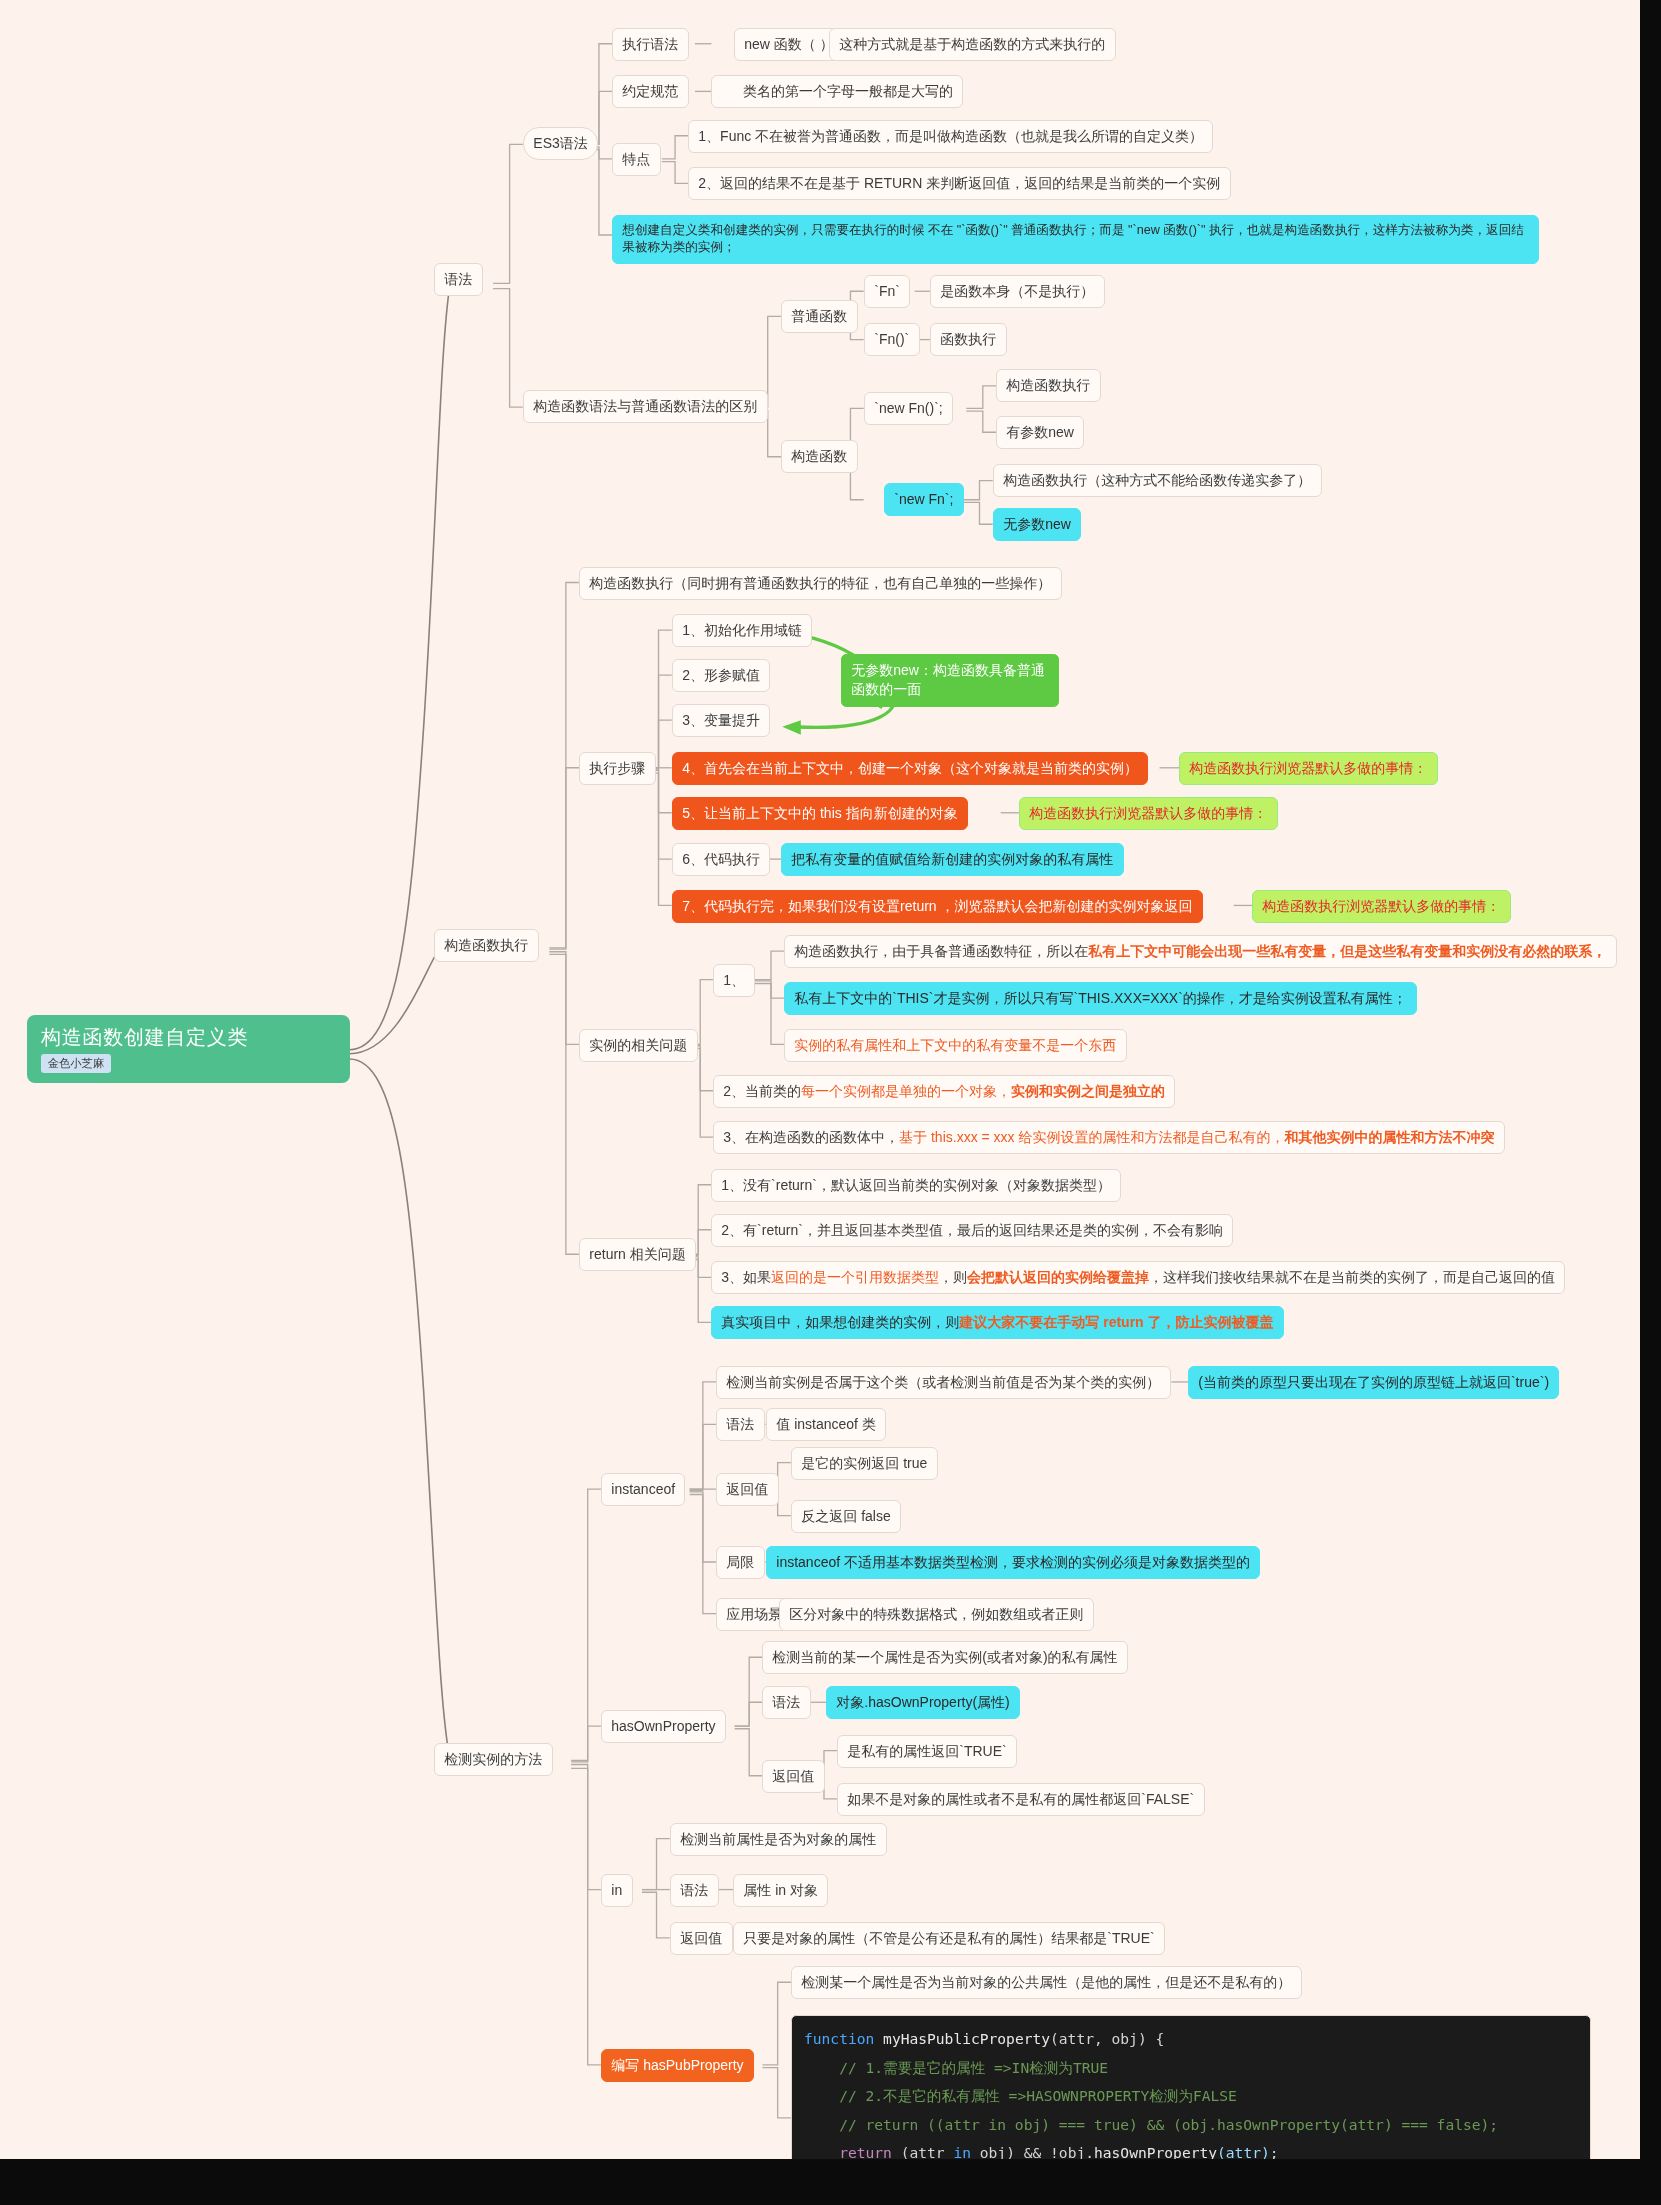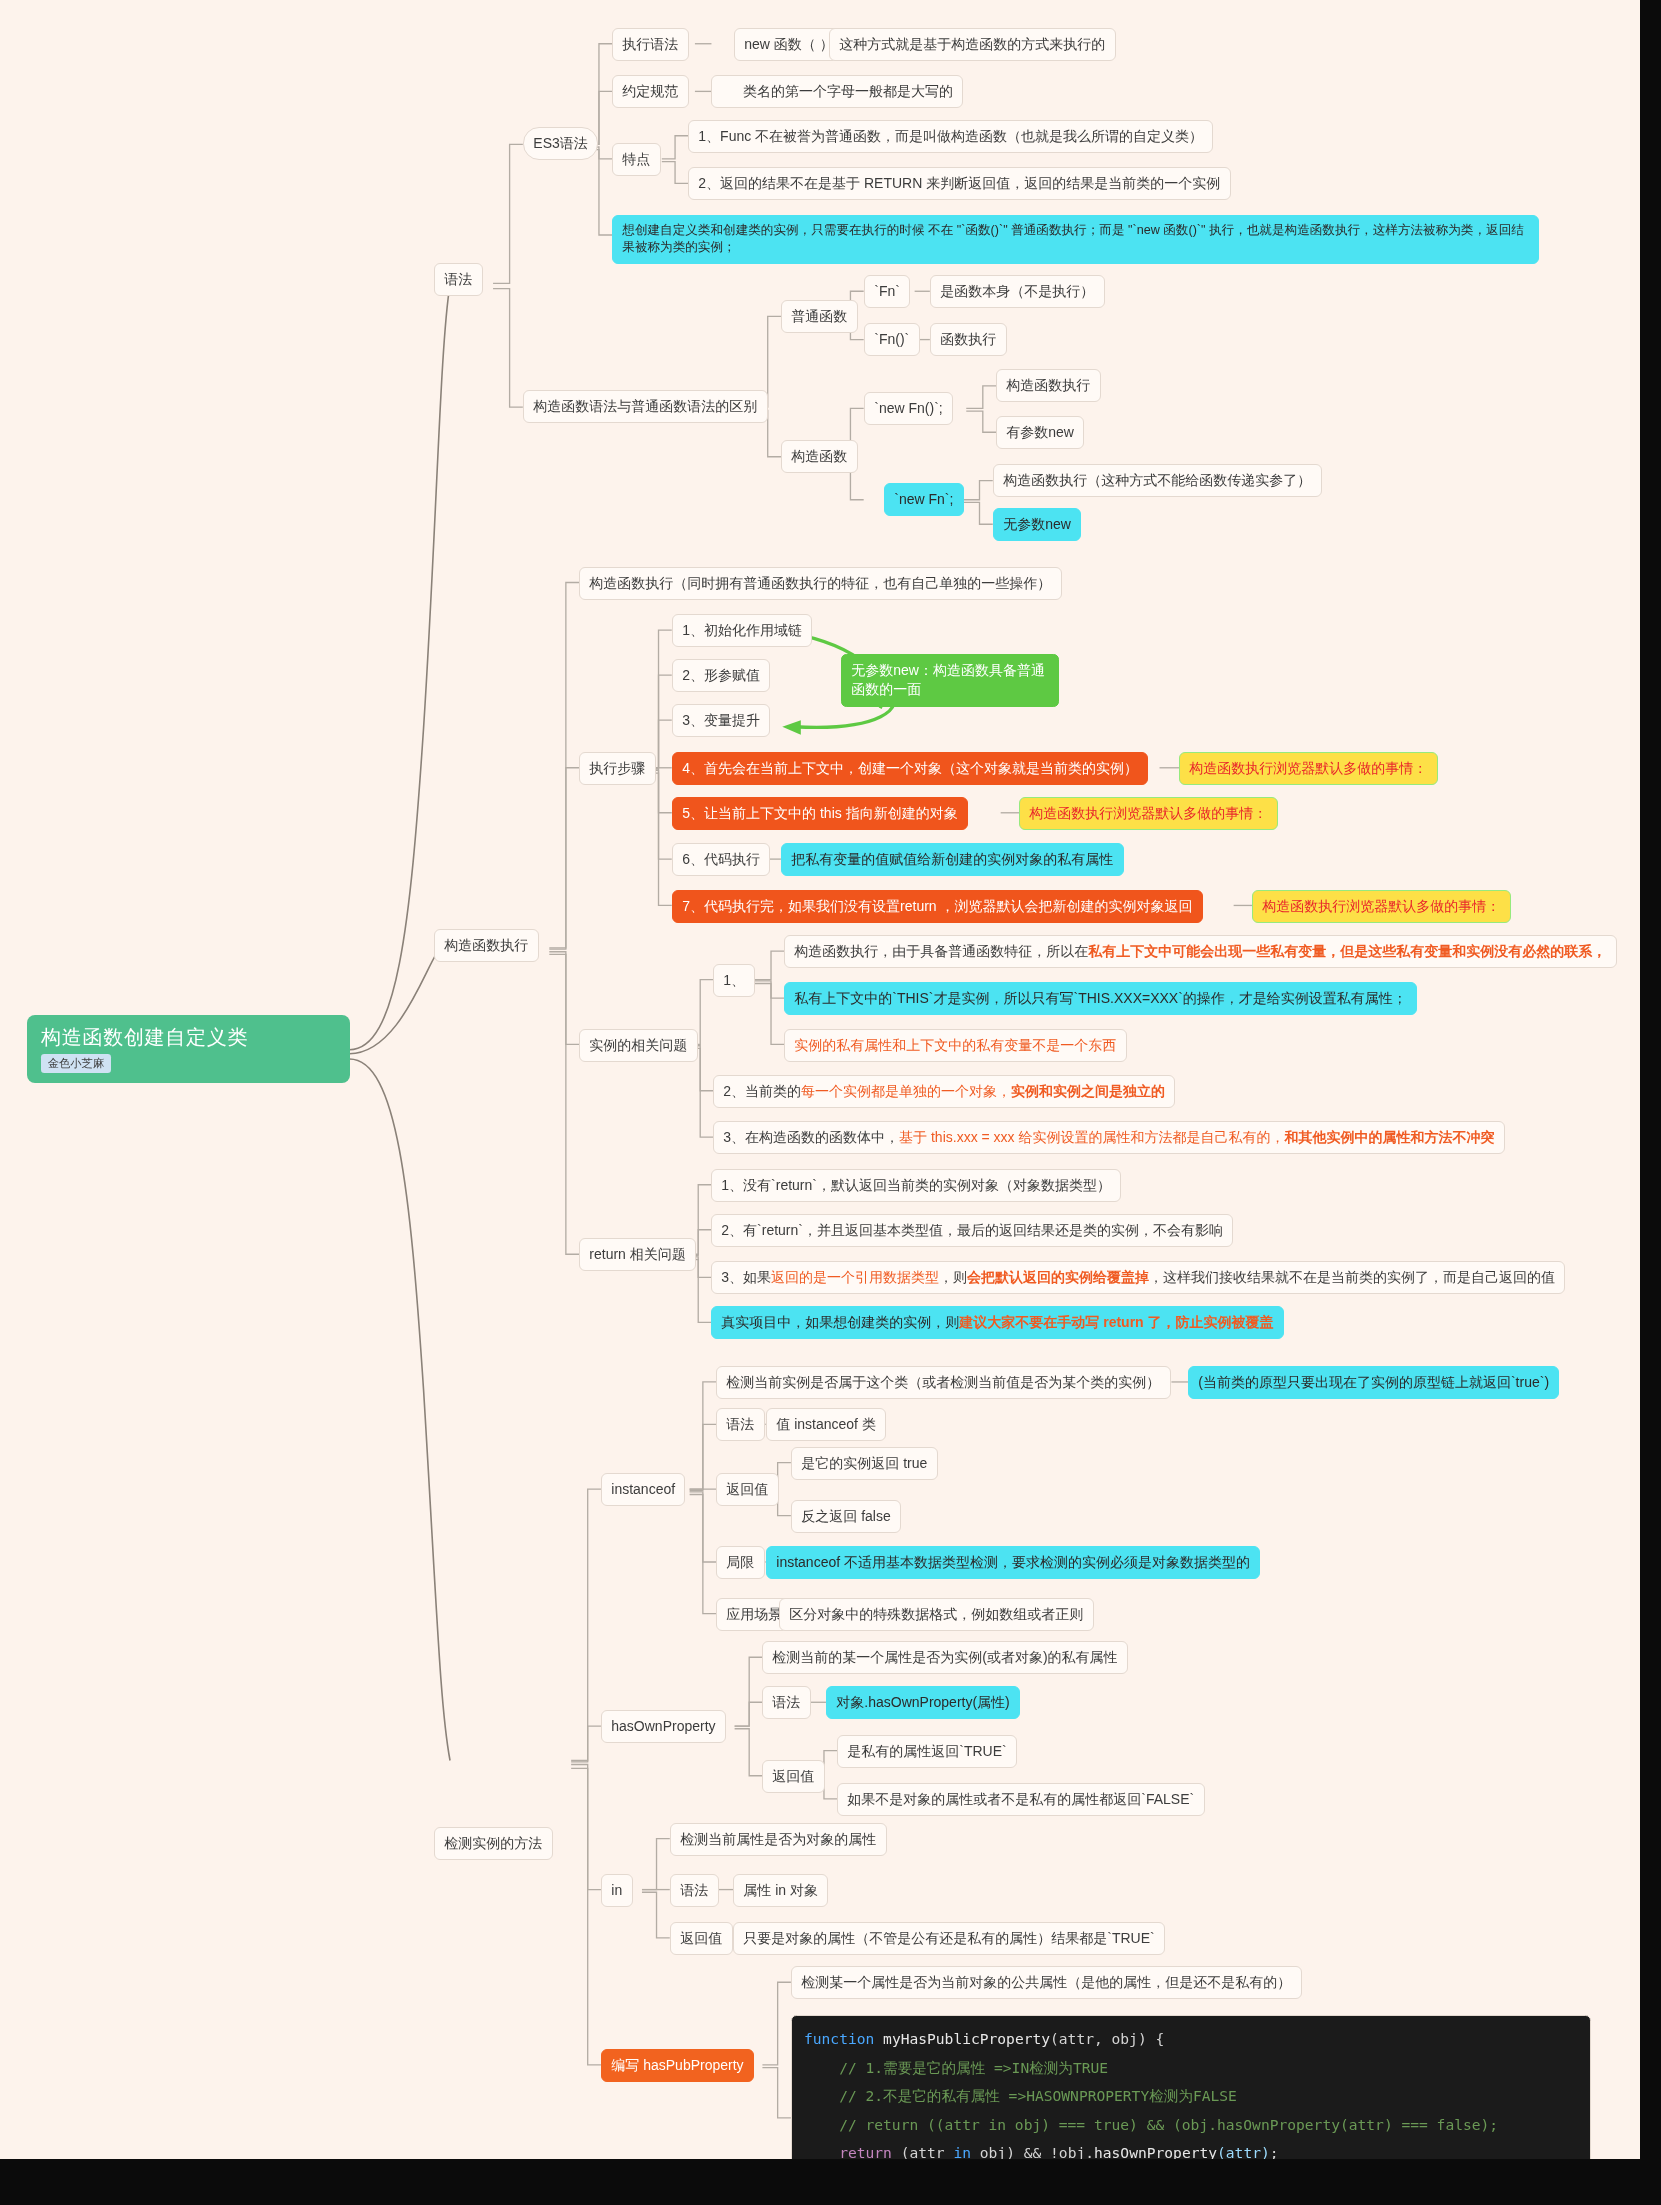--- a/index.html
+++ b/index.html
@@ -33,21 +33,21 @@
     font-size: 14px;
     line-height: 1.38;
     padding: 6px 9.3px;
     white-space: nowrap;
     box-shadow: 0 0 0 0 rgba(0,0,0,0);
   }
   .node.wrap { white-space: normal; }
   
   .hl-cyan { background:#4ce3f2; border-color:#4ce3f2; color:#2b2b2b; }
   .hl-orange { background:#f0551c; border-color:#f0551c; color:#ffffff; }
-  .hl-green { background:#fde047; border-color:#96ea7e; color:#e8262b; }
+  .hl-green { background:#bef264; border-color:#96ea7e; color:#e8262b; }
   .hl-greenbox { background:#5ec943; border-color:#5ec943; color:#ffffff; border-radius:5.3px; }
   .hl-orangesoft { background:#f2631f; border-color:#f2631f; color:#ffffff; }
   .txt-orange { color:#f05b22; }
   .txt-orange-b { color:#f05b22; font-weight:bold; }
   .txt-dark { color:#3c3c3c; }
 
   
   #root-node {
     position:absolute;
     background:#4fc08d;
@@ -285,21 +285,21 @@
   <div class="node" style="left:579px; top:1238px;"><span>return 相关问题</span></div>
   <div class="node" style="left:711px; top:1169px;"><span>1、没有`return`，默认返回当前类的实例对象（对象数据类型）</span></div>
   <div class="node" style="left:711px; top:1214px;"><span>2、有`return`，并且返回基本类型值，最后的返回结果还是类的实例，不会有影响</span></div>
   <div class="node" style="left:711px; top:1261px;">
     <span class="txt-dark">3、如果</span><span class="txt-orange">返回的是一个引用数据类型</span><span class="txt-dark">，则</span><span class="txt-orange-b">会把默认返回的实例给覆盖掉</span><span class="txt-dark">，这样我们接收结果就不在是当前类的实例了，而是自己返回的值</span>
   </div>
   <div class="node hl-cyan" style="left:711px; top:1306px;">
     <span style="color:#2b2b2b">真实项目中，如果想创建类的实例，则</span><span class="txt-orange-b">建议大家不要在手动写 return 了，防止实例被覆盖</span>
   </div>
 
-  <div class="node" style="left:434px; top:1827px;"><span>检测实例的方法</span></div>
+  <div class="node" style="left:434px; top:1743px;"><span>检测实例的方法</span></div>
 
   <div class="node" style="left:601px; top:1473px;"><span>instanceof</span></div>
   <div class="node" style="left:716px; top:1366px;"><span>检测当前实例是否属于这个类（或者检测当前值是否为某个类的实例）</span></div>
   <div class="node hl-cyan" style="left:1188px; top:1366px;"><span>(当前类的原型只要出现在了实例的原型链上就返回`true`)</span></div>
   <div class="node" style="left:716px; top:1408px;"><span>语法</span></div>
   <div class="node" style="left:766px; top:1408px;"><span>值 instanceof 类</span></div>
   <div class="node" style="left:716px; top:1473px;"><span>返回值</span></div>
   <div class="node" style="left:791px; top:1447px;"><span>是它的实例返回 true</span></div>
   <div class="node" style="left:791px; top:1500px;"><span>反之返回 false</span></div>
   <div class="node" style="left:716px; top:1546px;"><span>局限</span></div>

